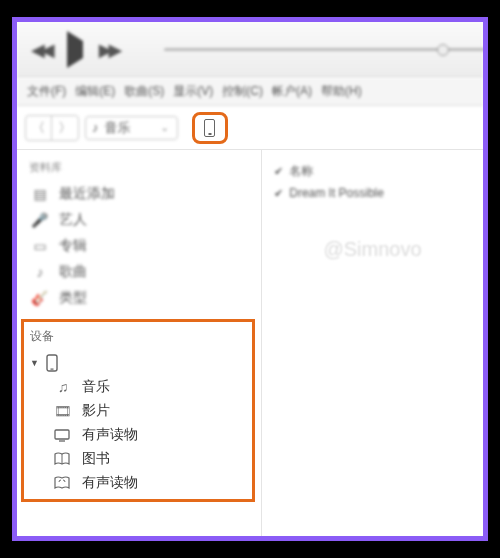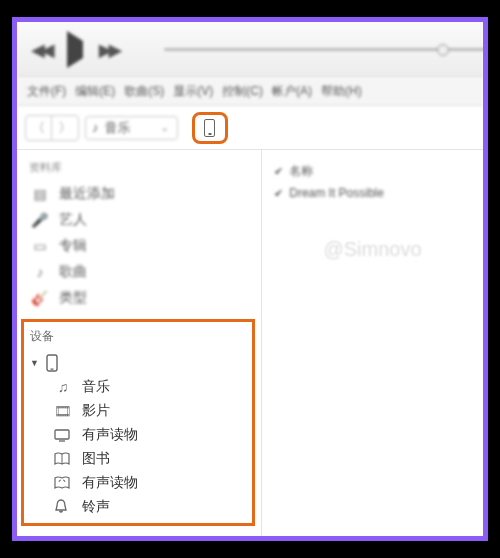--- a/index.html
+++ b/index.html
@@ -173,29 +173,20 @@
             </div>
         <div class="subrow">
               <span class="ico">
           <svg width="16" height="14" viewBox="0 0 16 14">
                   <path d="M1 2 Q4 0 8 2 Q12 0 15 2 L15 12 Q12 10 8 12 Q4 10 1 12 Z" fill="none" stroke="#666" stroke-width="1.2"></path>
                   <path d="M5 6 Q5 4 7 4 M11 6 Q11 4 9 4" fill="none" stroke="#666" stroke-width="1"></path>
                 </svg>
         </span>
               <span>有声读物</span>
             </div>
-        <div class="subrow">
-              <span class="ico">
-          <svg width="14" height="16" viewBox="0 0 14 16">
-                  <path d="M7 1 Q3 1 3 7 L2 11 L12 11 L11 7 Q11 1 7 1 Z" fill="none" stroke="#666" stroke-width="1.3"></path>
-                  <path d="M5.5 12 Q7 14 8.5 12" fill="none" stroke="#666" stroke-width="1.3"></path>
-                </svg>
-        </span>
-              <span>铃声</span>
-            </div>
       </div>
 
     </div>
 
     <div class="content">
       <div class="clist">
         <div class="crow">
               <span class="chk">✔</span>
               <span>名称</span>
             </div>

